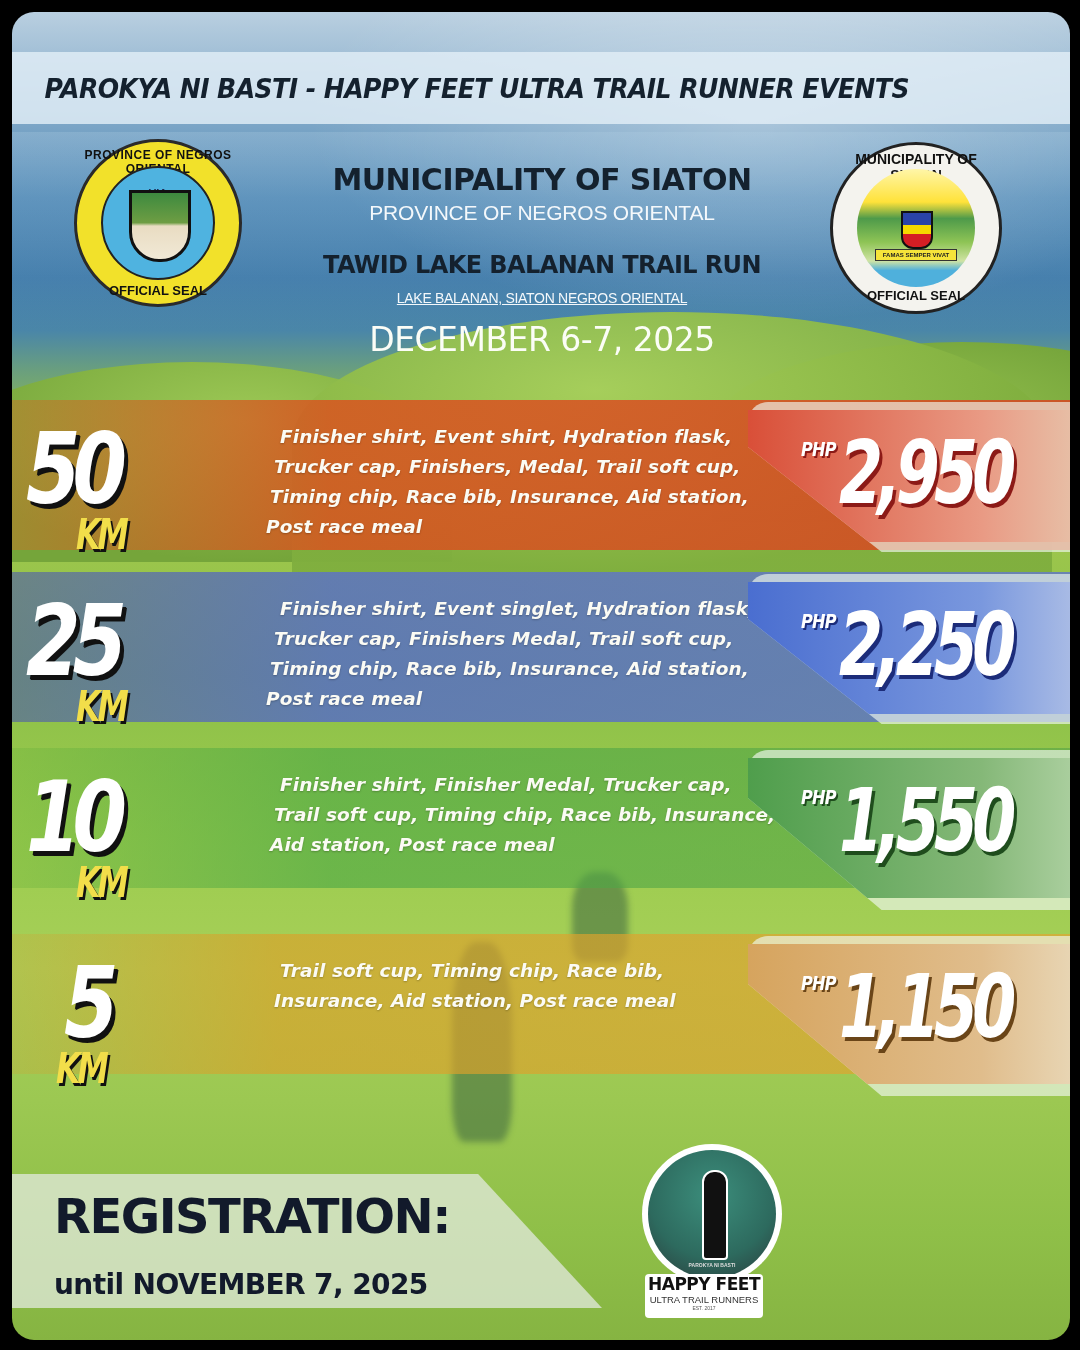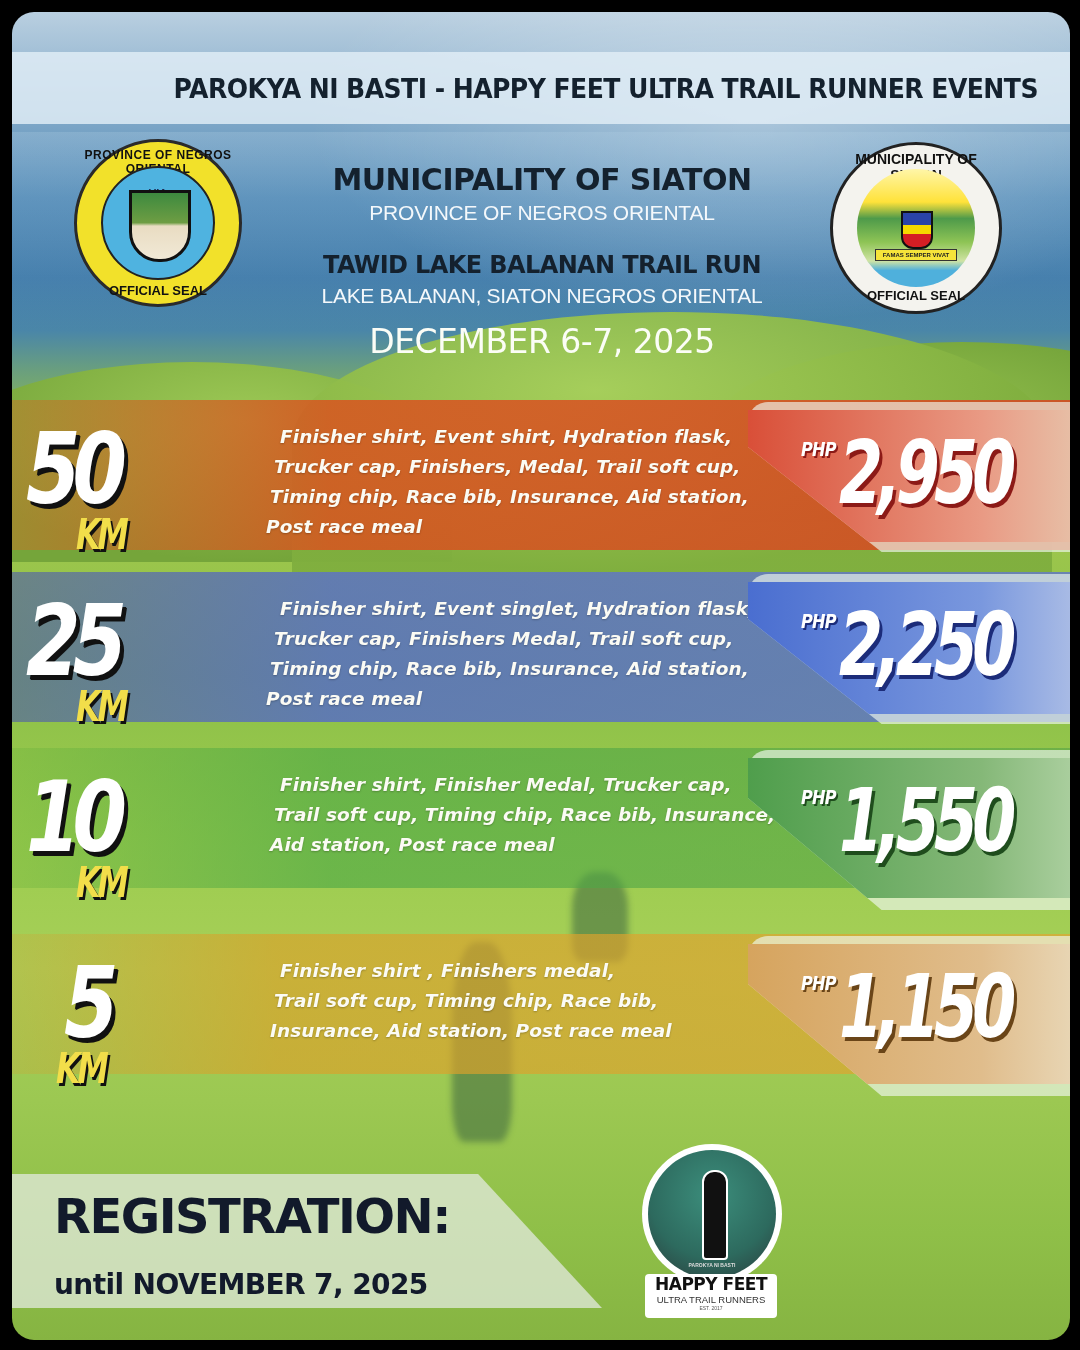--- a/index.html
+++ b/index.html
@@ -20,21 +20,21 @@
   .hill { position: absolute; border-radius: 50% 50% 0 0; }
   .hill.h1 { left: 280px; top: 300px; width: 760px; height: 260px; background: radial-gradient(ellipse at 40% 30%, #a8d05a, #7fae3e 70%); opacity: .95; }
   .hill.h2 { left: -80px; top: 350px; width: 520px; height: 200px; background: radial-gradient(ellipse at 60% 30%, #9ec956, #75a53a 70%); }
   .hill.h3 { left: 700px; top: 330px; width: 500px; height: 180px; background: radial-gradient(ellipse at 40% 40%, #93c04c, #6a9a35 80%); }
   .haze { position: absolute; left: 0; top: 120px; width: 100%; height: 200px;
     background: linear-gradient(180deg, rgba(180,210,230,0.25), rgba(80,140,190,0.0)); }
 
   .top-banner {
     position: absolute; left: 0; top: 40px; width: 100%; height: 72px;
     background: rgba(226,238,246,0.82);
-    display: flex; align-items: center; justify-content: flex-end;
+    display: flex; align-items: center; justify-content: flex-start; font-style: italic;
   }
   .top-banner span {
     font-family: "DejaVu Sans", sans-serif; font-weight: bold; font-size: 27px;
     color: #14212e; letter-spacing: -0.6px; transform: scaleX(0.93);
   }
 
   .seal { position: absolute; width: 168px; height: 168px; border-radius: 50%; }
   .seal-left { left: 62px; top: 127px; background: #f2e12a; border: 3px solid #2a2a2a; }
   .seal-left .inner { position: absolute; left: 24px; top: 24px; width: 114px; height: 114px; border-radius: 50%; background: #4fb3e0; border: 2px solid #222; }
   .seal-left .shield { position: absolute; left: 26px; top: 22px; width: 62px; height: 72px; background: linear-gradient(180deg, #3d8a3f 0%, #6e9d43 45%, #e9dcc2 50%, #f1e9d6 100%); border: 3px solid #111; border-radius: 0 0 30px 30px; }
@@ -48,21 +48,21 @@
     background: linear-gradient(180deg, #fff6a8 0%, #ffe23a 28%, #4e9a4a 42%, #8ec455 62%, #cfe3a4 78%, #4fb0dc 86%, #4fb0dc 100%); }
   .seal-right .crest { position: absolute; left: 44px; top: 42px; width: 32px; height: 38px; background: linear-gradient(180deg, #2a43a8 0 34%, #f5d800 34% 62%, #d51e24 62% 100%); border: 2px solid #111; border-radius: 0 0 12px 12px; }
   .seal-right .motto { position: absolute; left: 18px; top: 80px; width: 82px; height: 12px; background: #f6e43a; border: 1px solid #333; font-size: 6px; font-weight: bold; text-align: center; line-height: 10px; color: #222; }
   .seal-right .t1 { top: 6px; font-size: 14px; }
   .seal-right .t2 { bottom: 8px; font-size: 13px; }
 
   .head-block { position: absolute; left: 240px; top: 150px; width: 580px; text-align: center; }
   .muni { font-family: "DejaVu Sans", sans-serif; font-weight: bold; font-size: 30px; color: #14212e; letter-spacing: -0.5px; }
   .prov { font-size: 21px; color: #f4f8fb; margin-top: 4px; letter-spacing: -0.2px; }
   .event { font-family: "DejaVu Sans", sans-serif; font-weight: bold; font-size: 24px; color: #14212e; margin-top: 26px; letter-spacing: -0.6px; }
-  .loc { font-size: 21px; color: #f4f8fb; margin-top: 5px; letter-spacing: -0.3px; }
+  .loc { font-size: 14px; color: #f4f8fb; margin-top: 11px; letter-spacing: -0.3px; text-decoration: underline; }
   .date { font-family: "DejaVu Sans", sans-serif; font-weight: normal; font-size: 33px; color: #fbfdf6; margin-top: 14px; letter-spacing: -0.5px; }
 
   .race { position: absolute; left: 0; width: 100%; height: 150px; }
   .band { position: absolute; left: 0; top: 0; width: 100%; height: 150px; }
   .race-1 { top: 388px; } .race-1 .band { background: linear-gradient(90deg, rgba(190,120,40,0.55) 0%, rgba(220,80,30,0.82) 30%, rgba(215,70,35,0.85) 100%); }
   .race-2 { top: 560px; } .race-2 .band { background: linear-gradient(90deg, rgba(70,80,180,0.55) 0%, rgba(80,100,210,0.75) 30%, rgba(90,110,210,0.75) 100%); }
   .race-3 { top: 736px; height: 140px; } .race-3 .band { height: 140px; background: linear-gradient(90deg, rgba(110,180,60,0.35) 0%, rgba(80,170,70,0.65) 30%, rgba(80,160,70,0.55) 100%); }
   .race-4 { top: 922px; height: 140px; } .race-4 .band { height: 140px; background: linear-gradient(90deg, rgba(210,160,50,0.25) 0%, rgba(220,160,40,0.65) 25%, rgba(225,165,50,0.7) 100%); }
 
   .dist { position: absolute; left: 14px; top: 24px; display: flex; align-items: flex-end; flex-direction: column; }
@@ -128,21 +128,21 @@
     background: rgba(230,236,228,0.72);
     clip-path: polygon(0 0, 79% 0, 100% 100%, 0 100%);
   }
   .reg-title { position: absolute; left: 42px; top: 1176px; font-family: "DejaVu Sans", sans-serif; font-weight: bold; font-size: 48px; color: #121a2b; letter-spacing: -1.5px; }
   .reg-date { position: absolute; left: 42px; top: 1256px; font-family: "DejaVu Sans", sans-serif; font-weight: bold; font-size: 28px; color: #121a2b; letter-spacing: -0.6px; }
 
   .hf-logo { position: absolute; left: 630px; top: 1132px; width: 140px; height: 140px; border-radius: 50%; background: #fff; }
   .hf-logo .disc { position: absolute; left: 6px; top: 6px; width: 128px; height: 128px; border-radius: 50%; background: radial-gradient(circle at 50% 35%, #3c8e7c, #2d6a5e 60%, #2b3a3a 100%); }
   .hf-logo .fig { position: absolute; left: 54px; top: 20px; width: 26px; height: 90px; background: #111; border-radius: 12px 12px 4px 4px; border: 2px solid #fff; }
   .hf-logo .tag { position: absolute; left: 0; top: 112px; width: 100%; text-align: center; font-size: 5px; color: #ddd; font-weight: bold; }
-  .hf-label { position: absolute; left: 633px; top: 1262px; width: 132px; height: 44px; background: #fff; border-radius: 4px; text-align: center; }
+  .hf-label { position: absolute; left: 633px; top: 1262px; width: 118px; height: 44px; background: #fff; border-radius: 4px; text-align: center; }
   .hf-label .a { font-family: "DejaVu Sans", sans-serif; font-weight: bold; font-size: 17px; color: #111; line-height: 20px; letter-spacing: -0.5px; }
   .hf-label .b { font-size: 9.5px; color: #333; line-height: 11px; }
   .hf-label .c { font-size: 5px; color: #555; line-height: 7px; }
 
   .lb-logo { position: absolute; left: 800px; top: 1128px; width: 220px; height: 190px; text-align: center; }
   .lb-mtn { position: absolute; width: 0; height: 0; border-left: 50px solid transparent; border-right: 50px solid transparent; border-bottom: 50px solid #8fbf3a; }
   .lb-mtn.m1 { left: 28px; top: 0; }
   .lb-mtn.m2 { left: 92px; top: 12px; border-left-width: 60px; border-right-width: 60px; border-bottom-width: 42px; }
   .lb-lake { position: absolute; left: 20px; top: 46px; width: 180px; height: 20px; border-radius: 50%; background: #3ea8e2; border: 2px solid #1a1a1a; }
   .lb-t1 { position: absolute; left: 0; top: 72px; width: 100%; font-family: "DejaVu Sans", sans-serif; font-weight: bold; font-size: 25px; color: #fff; text-shadow: 2px 2px 0 #333; letter-spacing: -1.5px; transform: scaleX(0.92); }
@@ -253,21 +253,20 @@
     </div>
   </div>
 
   <div class="race race-4">
     <div class="band"></div>
     <div class="dist">
       <span class="num">5</span>
       <span class="unit">KM</span>
     </div>
     <div class="incl">
-      <p>Finisher shirt , Finishers medal,</p>
       <p>Trail soft cup, Timing chip, Race bib,</p>
       <p>Insurance, Aid station, Post race meal</p>
     </div>
     <div class="price-panel">
         <div class="fill"></div>
       </div>
     <div class="price">
       <span class="cur">PHP</span>
       <span class="amt">1,150</span>
     </div>

